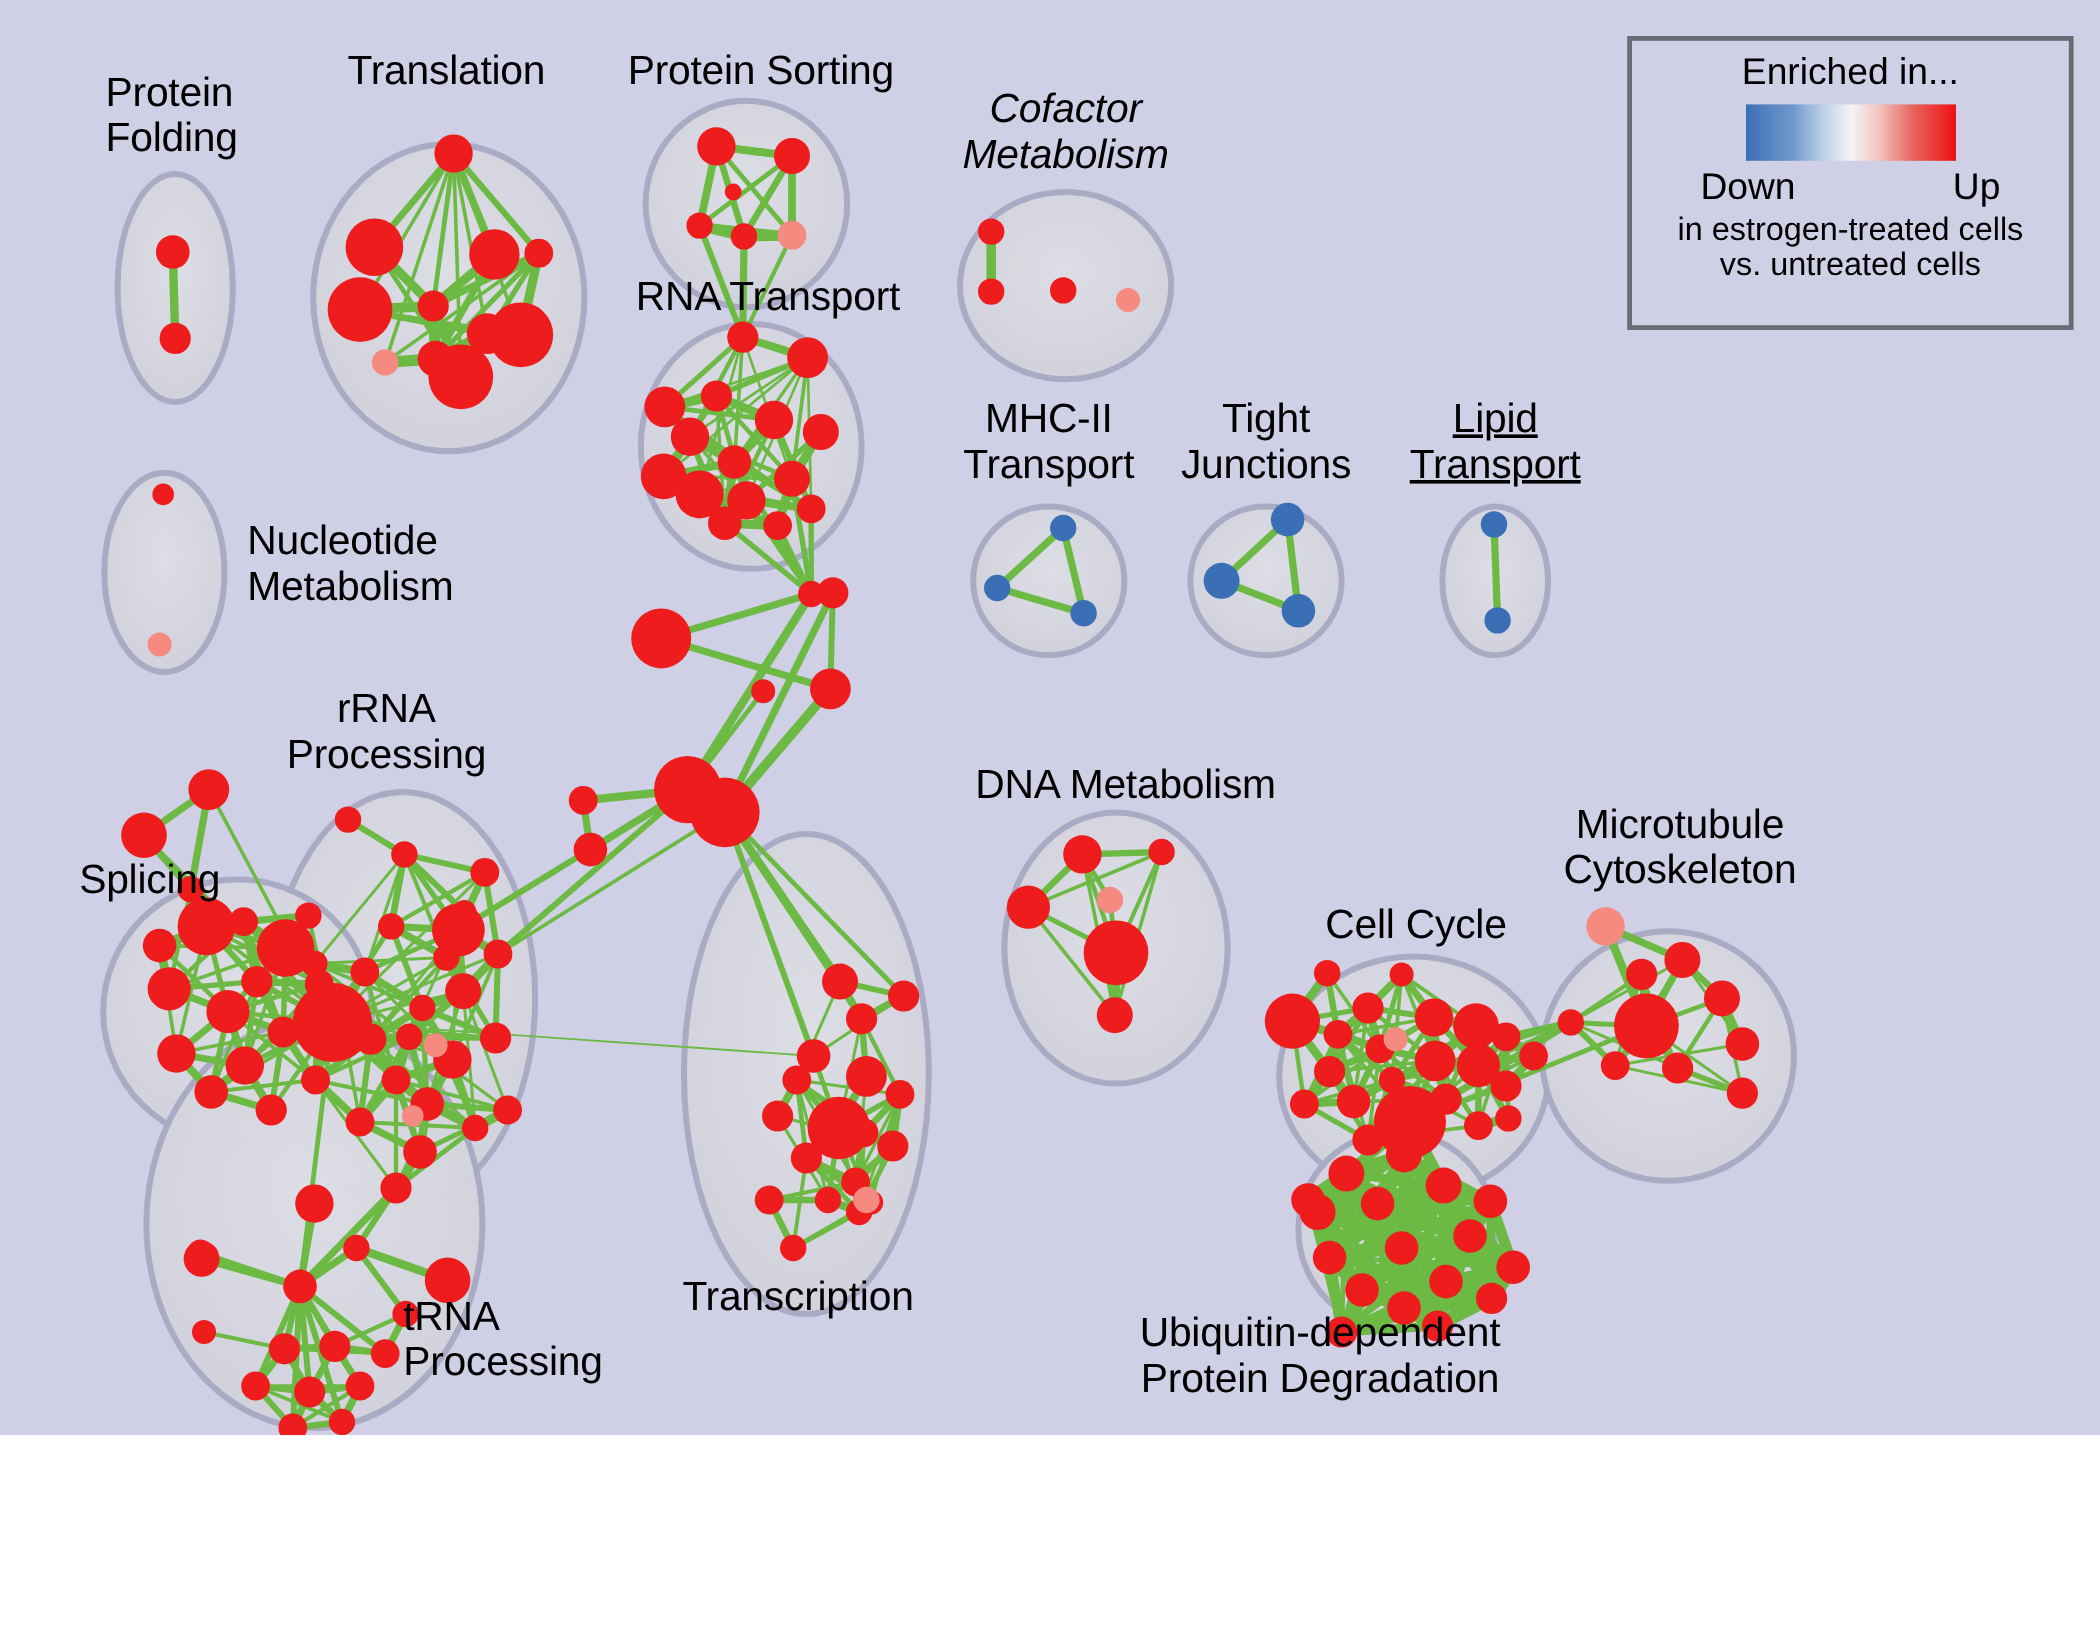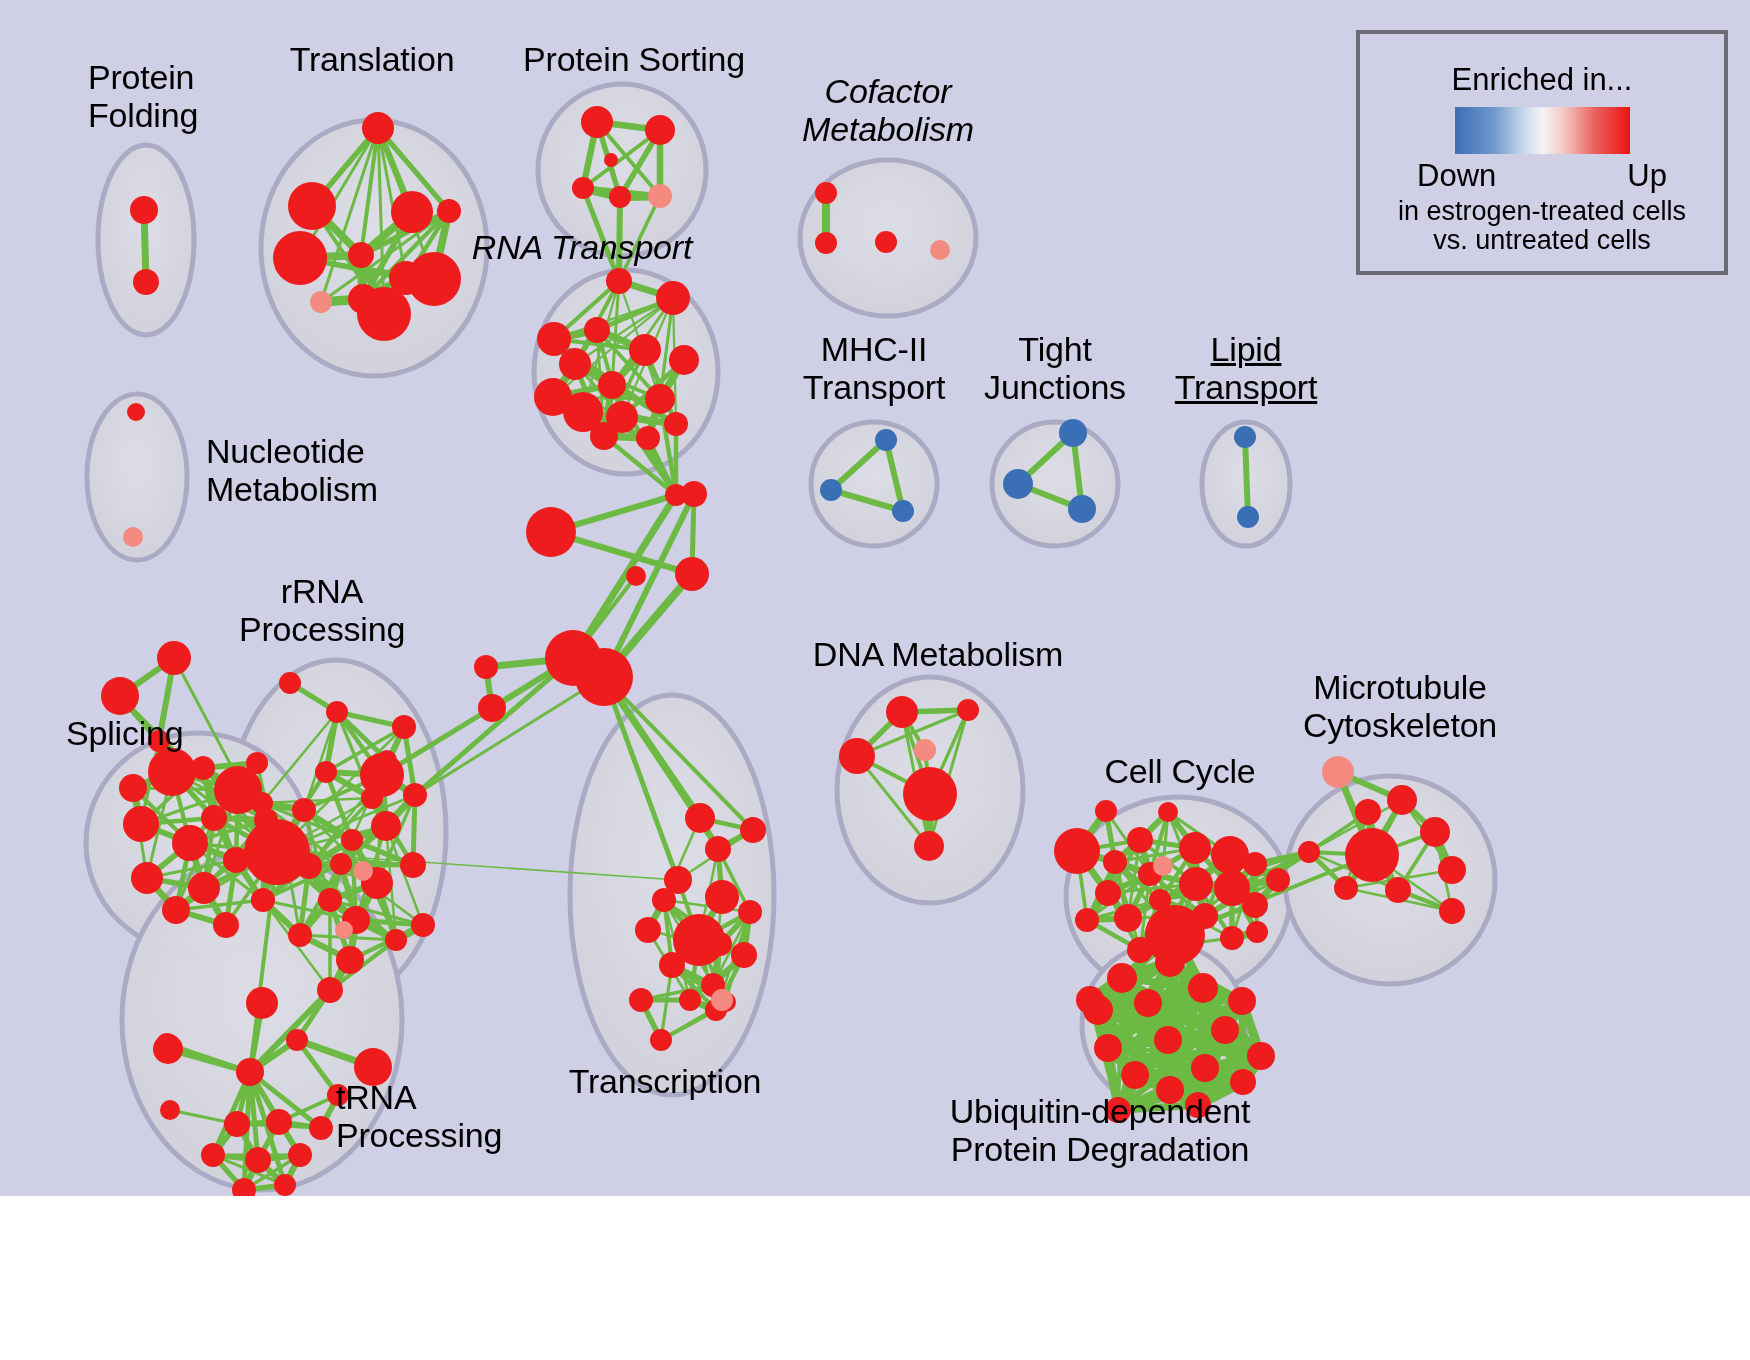--- a/index.html
+++ b/index.html
@@ -6,21 +6,21 @@
   html,body{margin:0;padding:0;background:#ffffff;}
   body{font-family:"Liberation Sans", sans-serif;}
   #stage{position:relative;width:1750px;height:1196px;background:#cfcfe6;overflow:hidden;}
   #net{position:absolute;left:0;top:0;width:1750px;height:1360px;}
   .lbl{position:absolute;color:#000;font-family:"Liberation Sans", sans-serif;
        font-size:34px;line-height:1.12;letter-spacing:-0.2px;white-space:pre;}
   .lbl.c{text-align:center;transform:translateX(-50%);}
   .lbl.l{text-align:left;}
   #legend{position:absolute;right:22px;top:30px;width:372px;height:245px;
           background:#cfcfe6;border:4px solid #6b6b75;box-sizing:border-box;
-          display:flex;flex-direction:column;align-items:center;padding-top:28px;}
+          display:flex;flex-direction:column;align-items:center;padding-top:8px;}
   #legend .ttl{font-size:31px;color:#000;}
   #bar{width:175px;height:47px;margin-top:9px;
        background:linear-gradient(to right,#3d6fb5 0%,#6f97cc 22%,#c3d4ea 38%,#f4f4f6 50%,#f3c9c6 62%,#e8625c 80%,#ee1111 100%);}
   #updown{width:250px;display:flex;justify-content:space-between;margin-top:4px;font-size:31px;}
   #legend .sub{font-size:27px;margin-top:2px;}
   #legend .sub2{font-size:27px;margin-top:-2px;}
 </style>
 </head>
 <body>
 
@@ -918,21 +918,21 @@
         <circle cx="1198" cy="1105" r="13" fill="#ee1c1c"></circle>
         <circle cx="167" cy="1044" r="11" fill="#ee1c1c"></circle>
       </g>
   </svg>
 
   <div id="labels">
       <div class="lbl l" style="left: 88px; top: 58px;">Protein
 Folding</div>
       <div class="lbl c" style="left: 372px; top: 40px;">Translation</div>
       <div class="lbl c" style="left: 634px; top: 40px; text-align: center;">Protein Sorting</div>
-      <div class="lbl c" style="left: 582px; top: 228px; font-style: italic;">RNA Transport</div>
+      <div class="lbl c" style="left: 640px; top: 228px;">RNA Transport</div>
       <div class="lbl c" style="left: 888px; top: 72px; font-style: italic;">Cofactor
 Metabolism</div>
       <div class="lbl l" style="left: 206px; top: 432px;">Nucleotide
 Metabolism</div>
       <div class="lbl c" style="left: 874px; top: 330px;">MHC-II
 Transport</div>
       <div class="lbl c" style="left: 1055px; top: 330px;">Tight
 Junctions</div>
       <div class="lbl c" style="left: 1246px; top: 330px; text-decoration: underline;">Lipid
 Transport</div>

